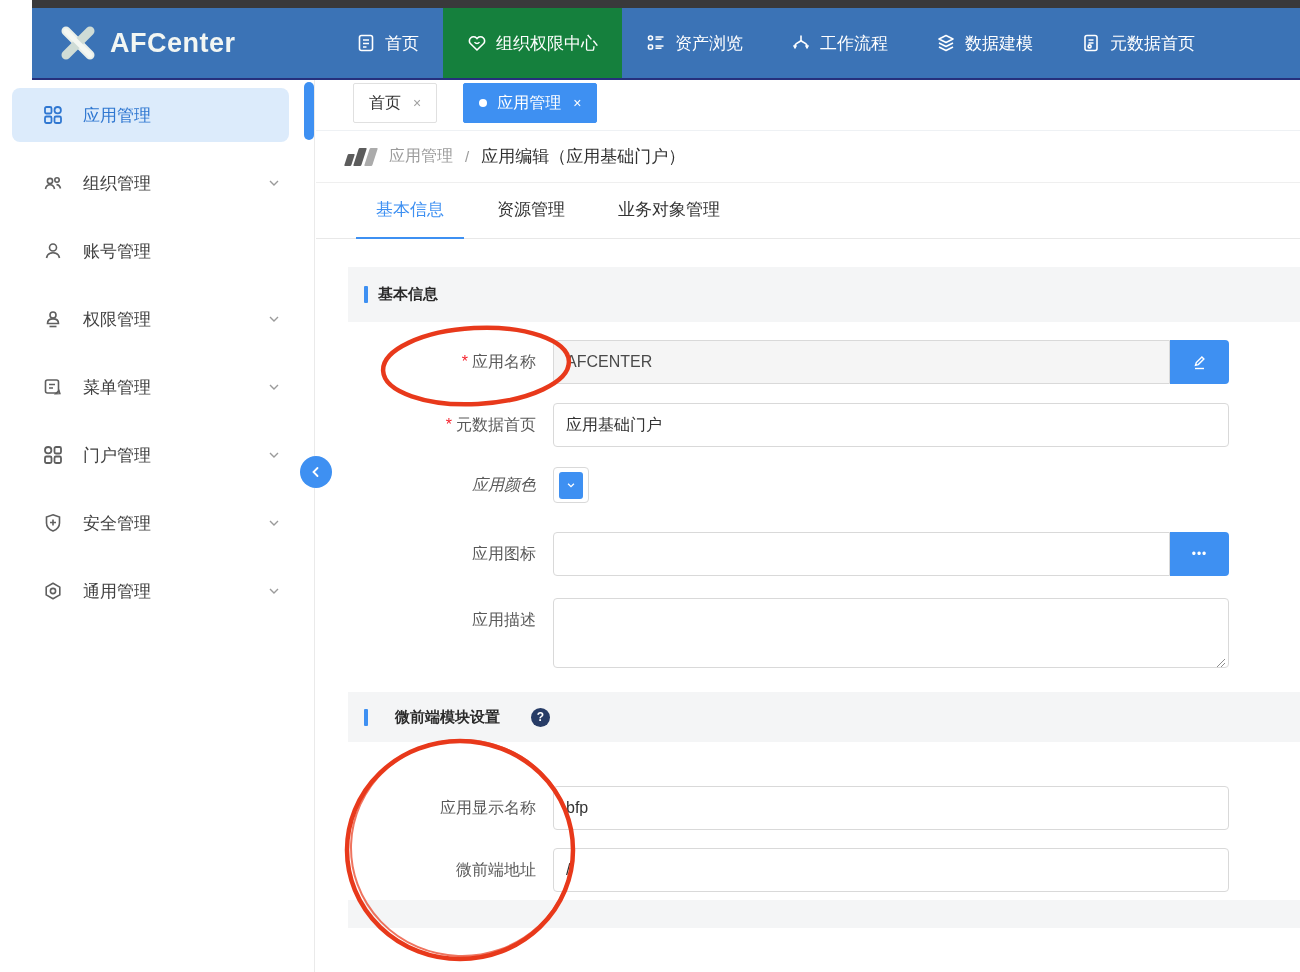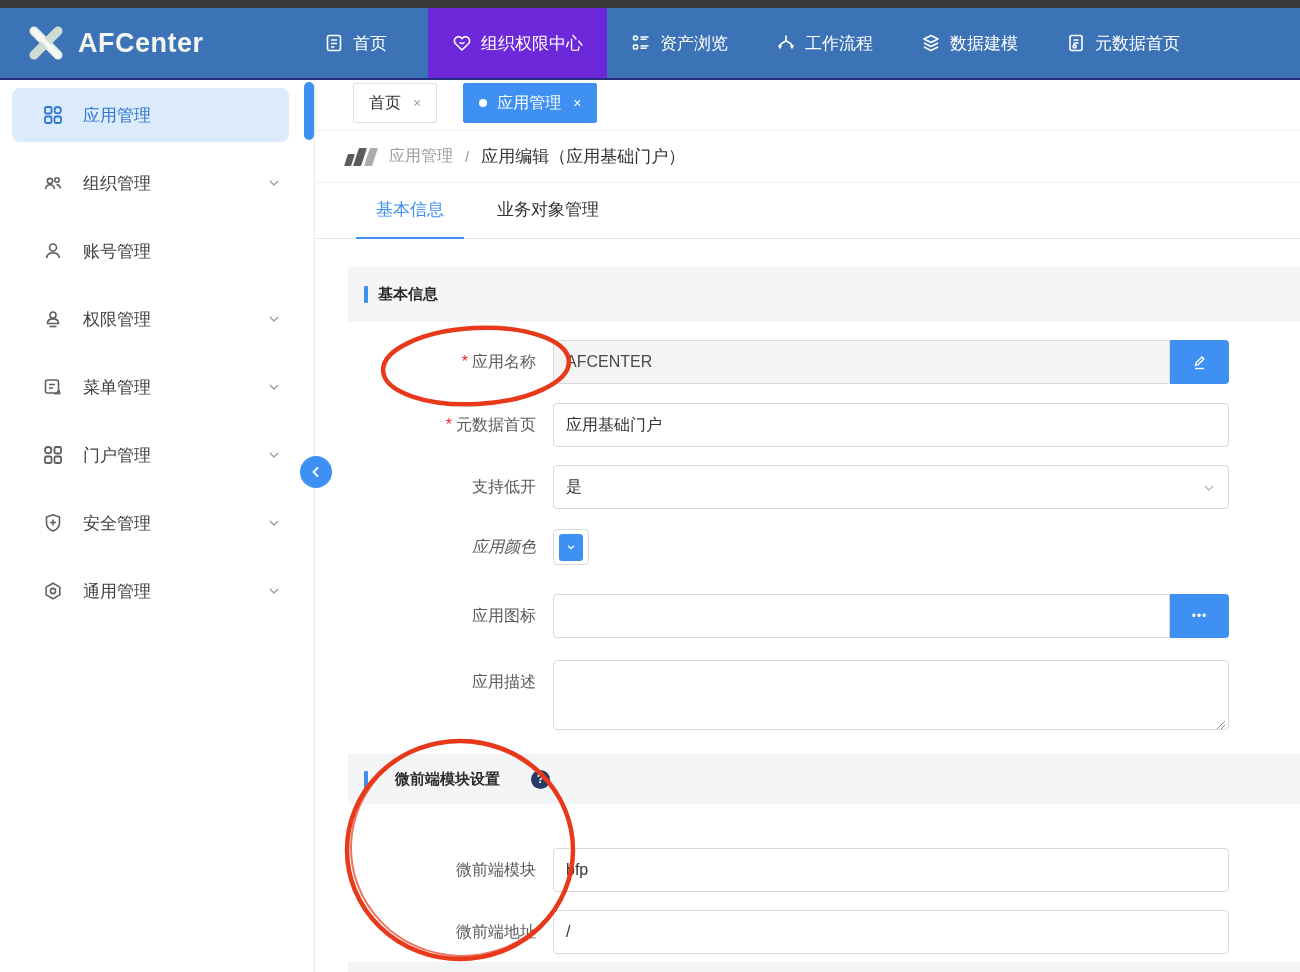--- a/index.html
+++ b/index.html
@@ -1,28 +1,28 @@
 <!DOCTYPE html>
 <html><head>
 <meta charset="utf-8">
 <style>
   * { margin:0; padding:0; box-sizing:border-box; }
   html,body { width:1300px; height:972px; overflow:hidden; }
   body { font-family:"Liberation Sans","DejaVu Sans",sans-serif; background:#fff; color:#333; }
-  .page { position:relative; width:1300px; height:972px; overflow:hidden; }
+  .page { position:relative; width:1300px; height:972px; overflow:hidden;padding-left:32px; }
 
   
   .os-strip { height:8px; background:#39393b; }
   .navbar { height:72px; background:#3b73b6; border-bottom:2px solid #26307c; display:flex; align-items:stretch; color:#fff; }
   .brand { display:flex; align-items:center; padding:0 26px 0 26px; min-width:300px; }
   .brand-logo { width:40px; height:40px; margin-right:12px; }
   .brand-name { font-size:27px; font-weight:bold; letter-spacing:.5px; color:#f2f6f3; }
   .nav-items { display:flex; align-items:stretch; }
   .nav-item { display:flex; align-items:center; gap:9px; padding:0 24px; font-size:17px; cursor:pointer; white-space:nowrap; }
-  .nav-item.active { background:#6d28d9;margin-left:17px; }
+  .nav-item.active { background:#15803d; }
   .nav-item svg { display:block; }
 
   
   .sidebar { position:absolute; left:0; top:80px; width:315px; height:892px; background:#fff; border-right:1px solid #eaeaea; padding-top:8px; }
   .side-item { position:relative; height:54px; margin:0 25px 14px 12px; display:flex; align-items:center; padding-left:30px; font-size:17px; color:#404040; cursor:pointer; border-radius:8px; }
   .side-item .s-icon { width:22px; height:22px; margin-right:19px; color:#5f5f5f; flex:none; }
   .side-item .s-label { flex:1; }
   .side-item .s-chevron { color:#9b9b9b; margin-right:8px; }
   .side-item.active { background:#dcebfb; color:#2f77d1; }
   .side-item.active .s-icon { color:#2f77d1; }
@@ -264,20 +264,21 @@
           <i></i>
           <i></i>
         </span>
       <span class="crumb-parent">应用管理</span>
       <span class="crumb-sep">/</span>
       <span class="crumb-current">应用编辑（应用基础门户）</span>
     </div>
 
     <div class="ctabs">
       <div class="ctab active">基本信息</div>
+      <div class="ctab">资源管理</div>
       <div class="ctab">业务对象管理</div>
     </div>
 
     <div class="form-area">
 
       <div class="sec-head h1">
         <span class="sec-bar"></span>
         <span class="sec-title">基本信息</span>
       </div>
 
@@ -294,29 +295,20 @@
         </div>
       </div>
 
       <div class="frow" style="margin-top:19px;">
         <div class="flabel"><span class="req">*</span><span>元数据首页</span></div>
         <div class="ctrl">
           <input class="tinput" value="应用基础门户" style="">
         </div>
       </div>
 
-      <div class="frow" style="margin-top:18px;">
-        <div class="flabel">支持低开</div>
-        <div class="selectbox">
-          <span>是</span>
-          <svg class="sel-chevron" width="14" height="14" viewBox="0 0 14 14" fill="none" stroke="currentColor" stroke-width="1.3">
-              <path d="M3 5l4 4 4-4"></path>
-            </svg>
-        </div>
-      </div>
 
       <div class="frow row-color" style="margin-top:20px;font-style:italic;">
         <div class="flabel">应用颜色</div>
         <div class="swatch">
           <span class="swatch-inner" style="background: rgb(62, 144, 242);">
             <svg width="10" height="10" viewBox="0 0 12 12" fill="none" stroke="#fff" stroke-width="1.6">
                 <path d="M2.5 4.5 6 8l3.5-3.5"></path>
               </svg>
           </span>
         </div>
@@ -340,21 +332,21 @@
         </div>
       </div>
 
       <div class="sec-head h2">
         <span class="sec-bar"></span>
         <span class="sec-title">微前端模块设置</span>
         <span class="help-badge">?</span>
       </div>
 
       <div class="frow" style="margin-top:44px;">
-        <div class="flabel">微前端模块</div>
+        <div class="flabel">应用显示名称</div>
         <div class="ctrl">
           <input class="tinput" value="bfp" style="">
         </div>
       </div>
 
       <div class="frow" style="margin-top:18px;">
         <div class="flabel">微前端地址</div>
         <div class="ctrl">
           <input class="tinput" value="/" style="">
         </div>

